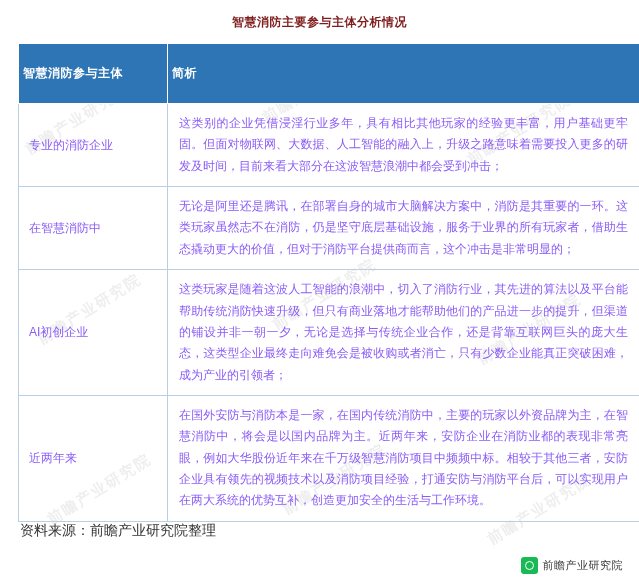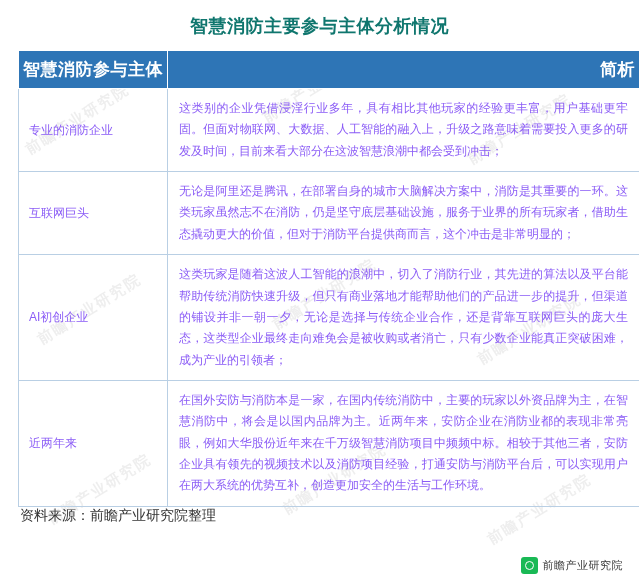--- a/index.html
+++ b/index.html
@@ -16,42 +16,42 @@
   }
   .page {
     position: relative;
     width: 639px;
     height: 583px;
     box-sizing: border-box;
     padding: 0 18px;
   }
   .title {
     text-align: center;
-    font-size: 18px;
+    font-size: 12px;
     font-weight: bold;
-    color: #0f766e;
+    color: #7f1d1d;
     padding-top: 14px;
     padding-bottom: 12px;
     letter-spacing: 0.5px;
   }
   table.main-table {
     width: 603px;
     border-collapse: collapse;
     table-layout: fixed;
     position: relative;
     z-index: 2;
   }
   table.main-table th {
     background: #2e75b6;
     color: #ffffff;
-    font-size: 17px;
+    font-size: 12px;
     font-weight: bold;
-    padding: 7px 4px;
+    padding: 21px 4px;
     border: 1px solid #ffffff;
-    text-align: right;
+    text-align: left;
     letter-spacing: 0.5px;
   }
   th.col-subject { width: 140px; }
   th.col-desc { width: 463px; }
   table.main-table td {
     border: 1px solid #b9cfe4;
     font-size: 12px;
     color: #8b5cf6;
     vertical-align: middle;
     background: transparent;
@@ -150,21 +150,21 @@
         <th class="col-subject">智慧消防参与主体</th>
         <th class="col-desc">简析</th>
       </tr>
     </thead>
     <tbody>
       <tr>
         <td class="subject">专业的消防企业</td>
         <td class="desc">这类别的企业凭借浸淫行业多年，具有相比其他玩家的经验更丰富，用户基础更牢固。但面对物联网、大数据、人工智能的融入上，升级之路意味着需要投入更多的研发及时间，目前来看大部分在这波智慧浪潮中都会受到冲击；</td>
       </tr>
       <tr>
-        <td class="subject">互联网巨头</td>
+        <td class="subject">在智慧消防中</td>
         <td class="desc">无论是阿里还是腾讯，在部署自身的城市大脑解决方案中，消防是其重要的一环。这类玩家虽然志不在消防，仍是坚守底层基础设施，服务于业界的所有玩家者，借助生态撬动更大的价值，但对于消防平台提供商而言，这个冲击是非常明显的；</td>
       </tr>
       <tr>
         <td class="subject">AI初创企业</td>
         <td class="desc">这类玩家是随着这波人工智能的浪潮中，切入了消防行业，其先进的算法以及平台能帮助传统消防快速升级，但只有商业落地才能帮助他们的产品进一步的提升，但渠道的铺设并非一朝一夕，无论是选择与传统企业合作，还是背靠互联网巨头的庞大生态，这类型企业最终走向难免会是被收购或者消亡，只有少数企业能真正突破困难，成为产业的引领者；</td>
       </tr>
       <tr>
         <td class="subject">近两年来</td>
         <td class="desc">在国外安防与消防本是一家，在国内传统消防中，主要的玩家以外资品牌为主，在智慧消防中，将会是以国内品牌为主。近两年来，安防企业在消防业都的表现非常亮眼，例如大华股份近年来在千万级智慧消防项目中频频中标。相较于其他三者，安防企业具有领先的视频技术以及消防项目经验，打通安防与消防平台后，可以实现用户在两大系统的优势互补，创造更加安全的生活与工作环境。</td>
       </tr>

